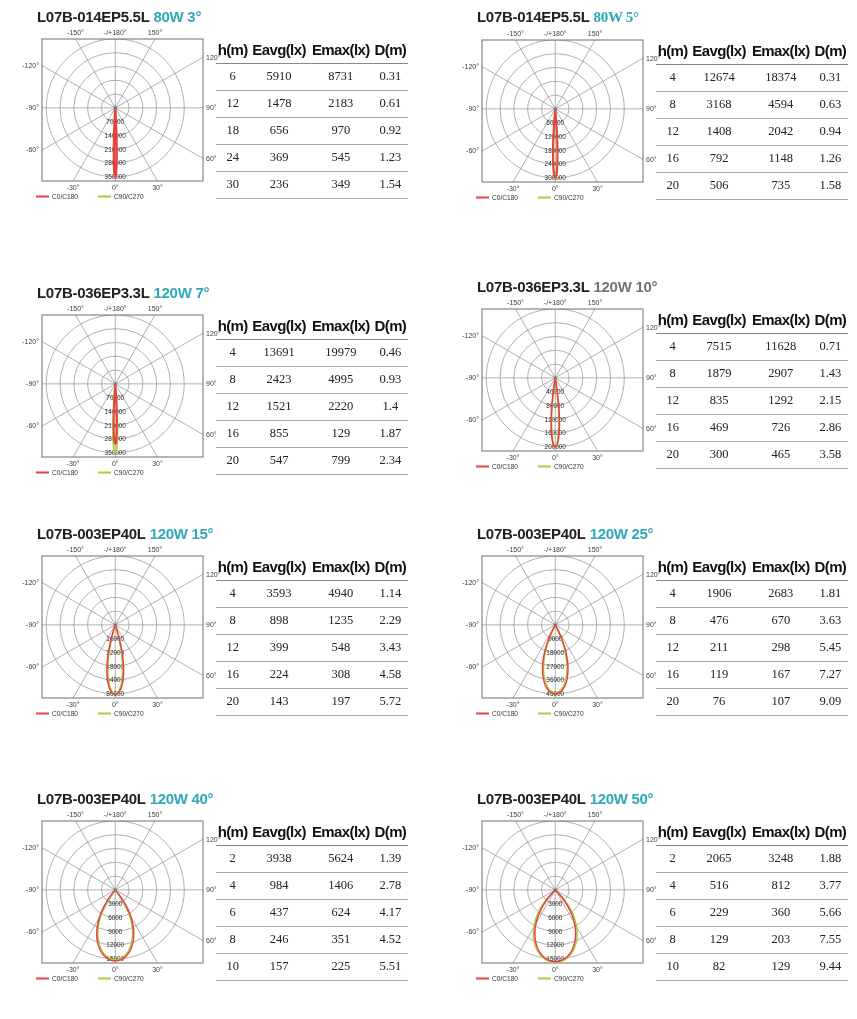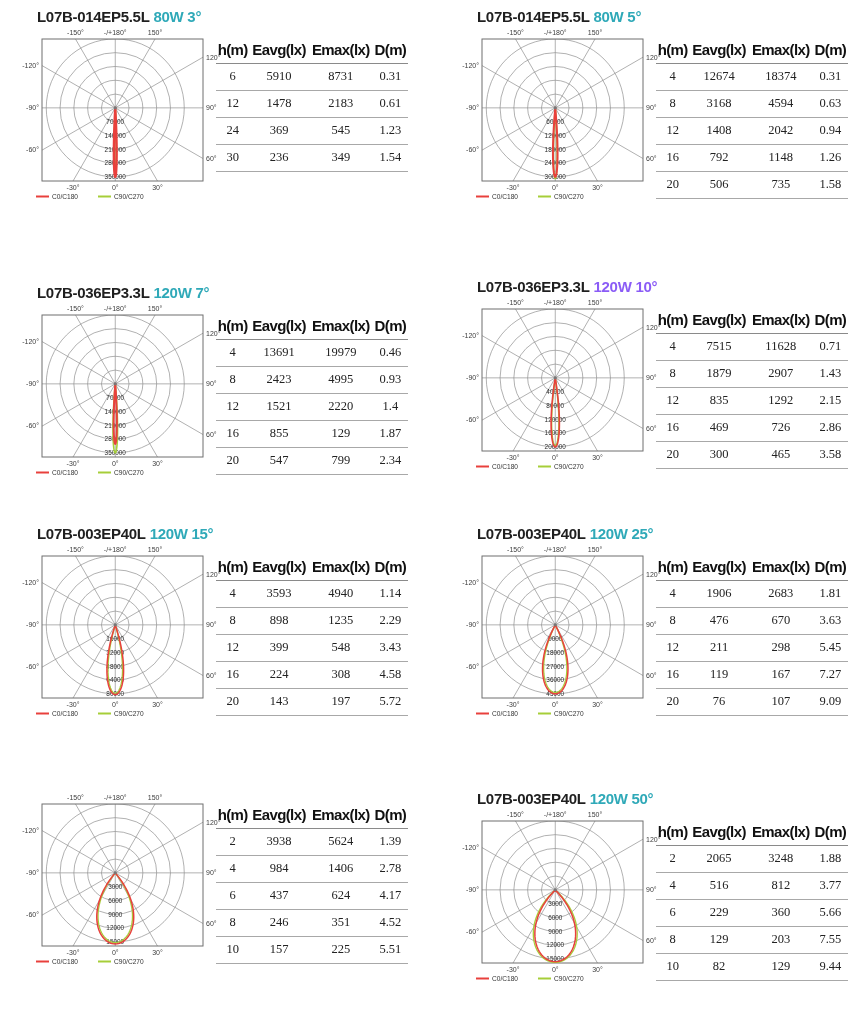--- a/index.html
+++ b/index.html
@@ -97,38 +97,44 @@
               <td>8731</td>
               <td>0.31</td>
             </tr>
             <tr>
               <td>12</td>
               <td>1478</td>
               <td>2183</td>
               <td>0.61</td>
             </tr>
             <tr>
+              <td>18</td>
+              <td>656</td>
+              <td>970</td>
+              <td>0.92</td>
+            </tr>
+            <tr>
               <td>24</td>
               <td>369</td>
               <td>545</td>
               <td>1.23</td>
             </tr>
             <tr>
               <td>30</td>
               <td>236</td>
               <td>349</td>
               <td>1.54</td>
             </tr>
           </tbody>
         </table>
     </div>
   </section>
 
   <section class="panel" style="left: 470px; top: 8px;">
-    <h3 class="panel-title"><span>L07B-014EP5.5L</span><span class="spec" style="color: rgb(47, 169, 184);">80W 5°</span></h3>
+    <h3 class="panel-title"><span>L07B-014EP5.5L</span><span class="spec" style="color: rgb(47, 169, 184); font-family: Liberation Serif, serif;">80W 5°</span></h3>
     <div class="panel-body">
       <div class="chart-wrap">
           <svg width="224" height="180" viewBox="0 0 224 180">
             <defs>
               <clipPath id="clip1">
                 <rect x="32" y="14" width="161" height="142"></rect>
               </clipPath>
             </defs>
             <g clip-path="url(#clip1)">
               <circle cx="105.255" cy="82.87" r="13.8" fill="none" stroke="#8f8f8f" stroke-width="0.7"></circle>
@@ -316,21 +322,21 @@
               <td>547</td>
               <td>799</td>
               <td>2.34</td>
             </tr>
           </tbody>
         </table>
     </div>
   </section>
 
   <section class="panel" style="left: 470px; top: 278px;">
-    <h3 class="panel-title"><span>L07B-036EP3.3L</span><span class="spec" style="color: #8b5cf6;">120W 10°</span></h3>
+    <h3 class="panel-title"><span>L07B-036EP3.3L</span><span class="spec" style="color: #737373;">120W 10°</span></h3>
     <div class="panel-body">
       <div class="chart-wrap">
           <svg width="224" height="180" viewBox="0 0 224 180">
             <defs>
               <clipPath id="clip3">
                 <rect x="32" y="14" width="161" height="142"></rect>
               </clipPath>
             </defs>
             <g clip-path="url(#clip3)">
               <circle cx="105.255" cy="82.87" r="13.8" fill="none" stroke="#8f8f8f" stroke-width="0.7"></circle>
@@ -619,20 +625,21 @@
               <td>76</td>
               <td>107</td>
               <td>9.09</td>
             </tr>
           </tbody>
         </table>
     </div>
   </section>
 
   <section class="panel" style="left: 30px; top: 790px;">
+    <h3 class="panel-title"><span>L07B-003EP40L</span><span class="spec" style="color: rgb(47, 169, 184);">120W 40°</span></h3>
     <div class="panel-body">
       <div class="chart-wrap">
           <svg width="224" height="180" viewBox="0 0 224 180">
             <defs>
               <clipPath id="clip6">
                 <rect x="32" y="14" width="161" height="142"></rect>
               </clipPath>
             </defs>
             <g clip-path="url(#clip6)">
               <circle cx="105.255" cy="82.87" r="13.8" fill="none" stroke="#8f8f8f" stroke-width="0.7"></circle>

